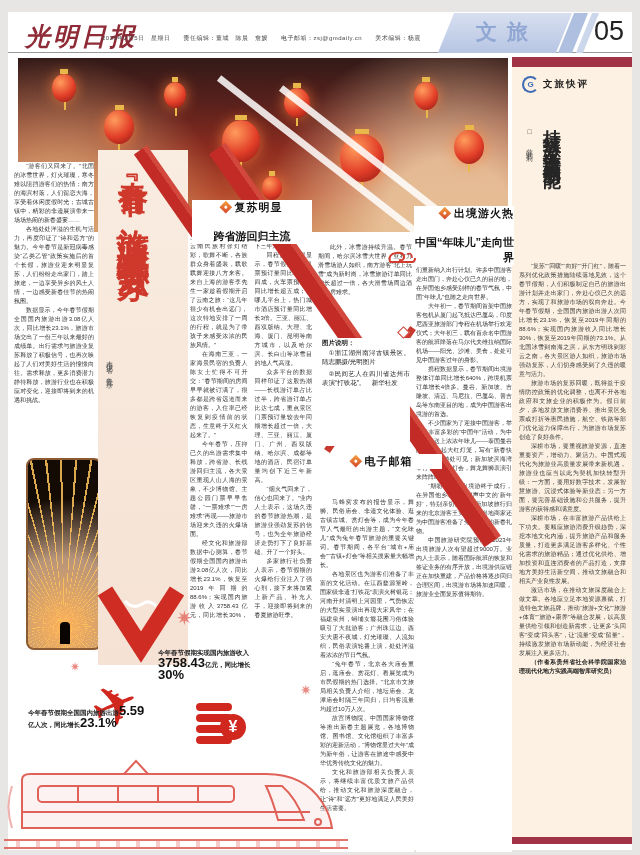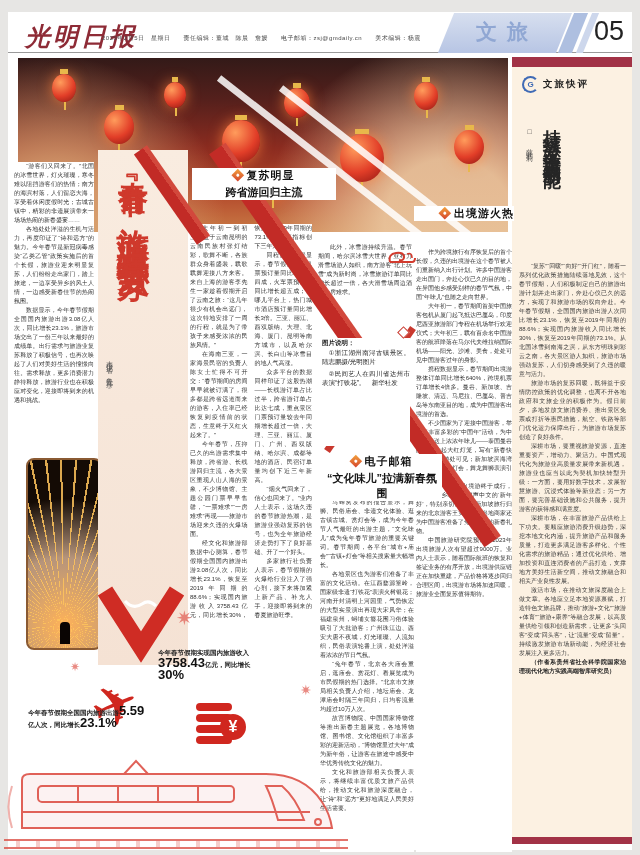--- a/index.html
+++ b/index.html
@@ -70,21 +70,21 @@
 
   
   .coltext{z-index:2;background:#fff;font-size:6px;line-height:9px;text-align:justify;color:#333;overflow:hidden;}
   .colA{left:190px;top:224px;width:122px;height:546px;column-count:2;column-gap:7px;}
   .colB1{left:318px;top:243px;width:94px;height:86px;}
   .colB2{left:320px;top:498px;width:94px;height:354px;}
   .colC{left:416px;top:248px;width:96px;height:604px;}
 
   .sechead{z-index:4;text-align:center;font-weight:bold;color:#141414;background:#fff;}
   .sechead .l1{font-size:11px;letter-spacing:1px;}
-  .sechead .l2{font-size:11px;letter-spacing:0;margin-top:2px;}
+  .sechead .l2{font-size:11px;letter-spacing:0;margin-top:14px;}
   .diamond{display:inline-block;width:9px;height:9px;margin-right:4px;transform:rotate(45deg) translateY(1px);
     background:linear-gradient(135deg,#f2a23d,#d4432c);position:relative;}
   .diamond::after{content:"";position:absolute;left:3px;top:3px;width:3px;height:3px;border-radius:50%;background:#fff;}
 
   
   .caption{left:322px;top:338px;width:88px;height:108px;z-index:4;background:#fff;
     font-size:6.5px;line-height:9.5px;color:#222;text-align:justify;}
   .caption .cap-label{font-weight:bold;}
   .caption p{margin:0 0 2px 0;text-indent:1em;}
   .cap-deco{position:absolute;right:2px;top:-10px;width:7px;height:7px;border:1.5px solid #c9382e;transform:rotate(45deg);background:#fff;}
@@ -164,21 +164,21 @@
 <div class="abs fireworks">
   <div class="fw-person"></div>
 </div>
 
 <div class="abs hpanel"></div>
 <div class="abs htitle">
   <span class="h1a">春节</span><span class="h1b">『开门红』：</span><span class="h1c">旅游业迎来强势复苏</span>
 </div>
 <div class="abs hbyline">本报记者　鲁元珍</div>
 
-<div class="abs sechead" style="left:192px;top:168px;width:144px;">
+<div class="abs sechead" style="left:192px;top:200px;width:120px;">
   <div class="l1"><span class="diamond"></span><span>复苏明显</span></div>
   <div class="l2">跨省游回归主流</div>
 </div>
 <div class="abs coltext colA">
     <p>大年初一到初三，位于云南昆明的云南民族村张灯结彩，歌舞不断，各族群众身着盛装，载歌载舞迎接八方来客。来自上海的游客李先生一家趁着假期开启了云南之旅：“这几年很少有机会出远门，这次特地安排了一周的行程，就是为了带孩子来感受浓浓的民族风情。”</p>
     <p>在海南三亚，一家海景民宿的负责人陈女士忙得不可开交：“春节期间的房间早早就被订满了，很多都是跨省远道而来的游客，入住率已经恢复到疫情前的状态，生意终于又红火起来了。”</p>
     <p>今年春节，压抑已久的出游需求集中释放，跨省游、长线游回归主流，各大景区重现人山人海的景象，不少博物馆、主题公园门票早早售罄，“一票难求”“一房难求”再现——旅游市场迎来久违的火爆场面。</p>
     <p>经文化和旅游部数据中心测算，春节假期全国国内旅游出游3.08亿人次，同比增长23.1%，恢复至2019年同期的88.6%；实现国内旅游收入3758.43亿元，同比增长30%，恢复至2019年同期的73.1%。多项指标创下三年来新高。</p>
     <p>同程旅行数据显示，春节假期国内机票预订量同比增长超四成，火车票预订量同比增长超五成；去哪儿平台上，热门城市酒店预订量同比增长3倍。三亚、丽江、西双版纳、大理、北海、厦门、昆明等南方城市，以及哈尔滨、长白山等冰雪目的地人气高涨。</p>
     <p>众多平台的数据同样印证了这股热潮——长线游订单占比过半，跨省游订单占比达七成，重点景区门票预订量较去年同期增长超过一倍，大理、三亚、丽江、厦门、广州、西双版纳、哈尔滨、成都等地的酒店、民宿订单量均创下近三年新高。</p>
@@ -194,32 +194,32 @@
   <div class="cap-deco"></div>
   <span class="cap-label">图片说明：</span>
   <div>
       <p>①浙江湖州南浔古镇景区。陆志鹏摄/光明图片</p>
       <p>②民间艺人在四川省达州市表演“打铁花”。　新华社发</p>
     </div>
 </div>
 
 <div class="abs sechead" style="left:322px;top:454px;width:120px;">
   <div class="l1"><span class="diamond"></span><span>电子邮箱</span></div>
-  <div class="l2">“文化味儿”拉满新春氛围</div>
 </div>
 <div class="abs coltext colB2">
     <p>马蜂窝发布的报告显示，舞狮、民俗庙会、非遗文化体验、逛古镇古城、赏灯会等，成为今年春节人气最旺的出游主题，“文化味儿”成为兔年春节旅游的重要关键词。春节期间，各平台“城市+庙会”“古镇+灯会”等相关搜索量大幅增长。</p>
     <p>各地景区也为游客们准备了丰富的文化活动。在江西婺源篁岭，国家级非遗“打铁花”表演火树银花；河南开封清明上河园里，气势恢宏的大型实景演出再现大宋风华；在福建泉州，蟳埔女簪花围习俗体验吸引了大批游客；广州珠江边、西安大唐不夜城，灯光璀璨、人流如织，民俗表演轮番上演，处处洋溢着浓浓的节日气氛。</p>
     <p>“兔年春节，北京各大庙会重启，逛庙会、赏花灯、看展览成为市民假期的热门选择。”北京市文旅局相关负责人介绍，地坛庙会、龙潭庙会时隔三年回归，日均客流量均超过10万人次。</p>
     <p>故宫博物院、中国国家博物馆等推出新春主题展览，各地博物馆、图书馆、文化馆组织了丰富多彩的迎新活动，“博物馆里过大年”成为新年俗，让游客在旅途中感受中华优秀传统文化的魅力。</p>
     <p>文化和旅游部相关负责人表示，将继续丰富优质文旅产品供给，推动文化和旅游深度融合，让“诗”和“远方”更好地满足人民美好生活需要。</p>
   </div>
 
 <div class="abs sechead" style="left:414px;top:206px;width:100px;text-align:right;">
   <div class="l1"><span class="diamond"></span><span>出境游火热</span></div>
+  <div class="l2">中国“年味儿”走向世界</div>
 </div>
 <div class="abs coltext colC">
     <p>作为跨境旅行有序恢复后的首个长假，久违的出境游在这个春节被人们重新纳入出行计划。许多中国游客走出国门，奔赴心仪已久的目的地，在异国他乡感受别样的春节气氛，中国“年味儿”也随之走向世界。</p>
     <p>大年初一，春节期间首架中国旅客包机从厦门起飞抵达巴厘岛，印度尼西亚旅游部门专程在机场举行欢迎仪式；大年初三，载有百余名中国游客的航班降落在马尔代夫维拉纳国际机场——阳光、沙滩、美食，处处可见中国游客过年的身影。</p>
     <p>携程数据显示，春节期间出境游整体订单同比增长640%，跨境机票订单增长4倍多。曼谷、新加坡、吉隆坡、清迈、马尼拉、巴厘岛、普吉岛等东南亚目的地，成为中国游客出境游的首选。</p>
     <p>不少国家为了迎接中国游客，举办了丰富多彩的“中国年”活动，为中国游客送上浓浓年味儿——泰国曼谷的商场挂起大红灯笼，写有“新春快乐”的横幅随处可见；新加坡滨海湾举行了盛大的灯会，舞龙舞狮表演引来阵阵喝彩。</p>
     <p>“期盼已久的出境游终于成行，在异国他乡听到一声声中文的‘新年好’，特别亲切。”刚从新加坡旅行归来的北京游客王女士说，当地商家还为中国游客准备了兔年专属的新春礼物。</p>
     <p>中国旅游研究院预计，2023年出境旅游人次有望超过9000万。业内人士表示，随着国际航班的恢复和签证业务的有序开放，出境游供应链正在加快重建，产品价格将逐步回归合理区间，出境游市场将加速回暖，旅游业全面复苏值得期待。</p>
   </div>
 

